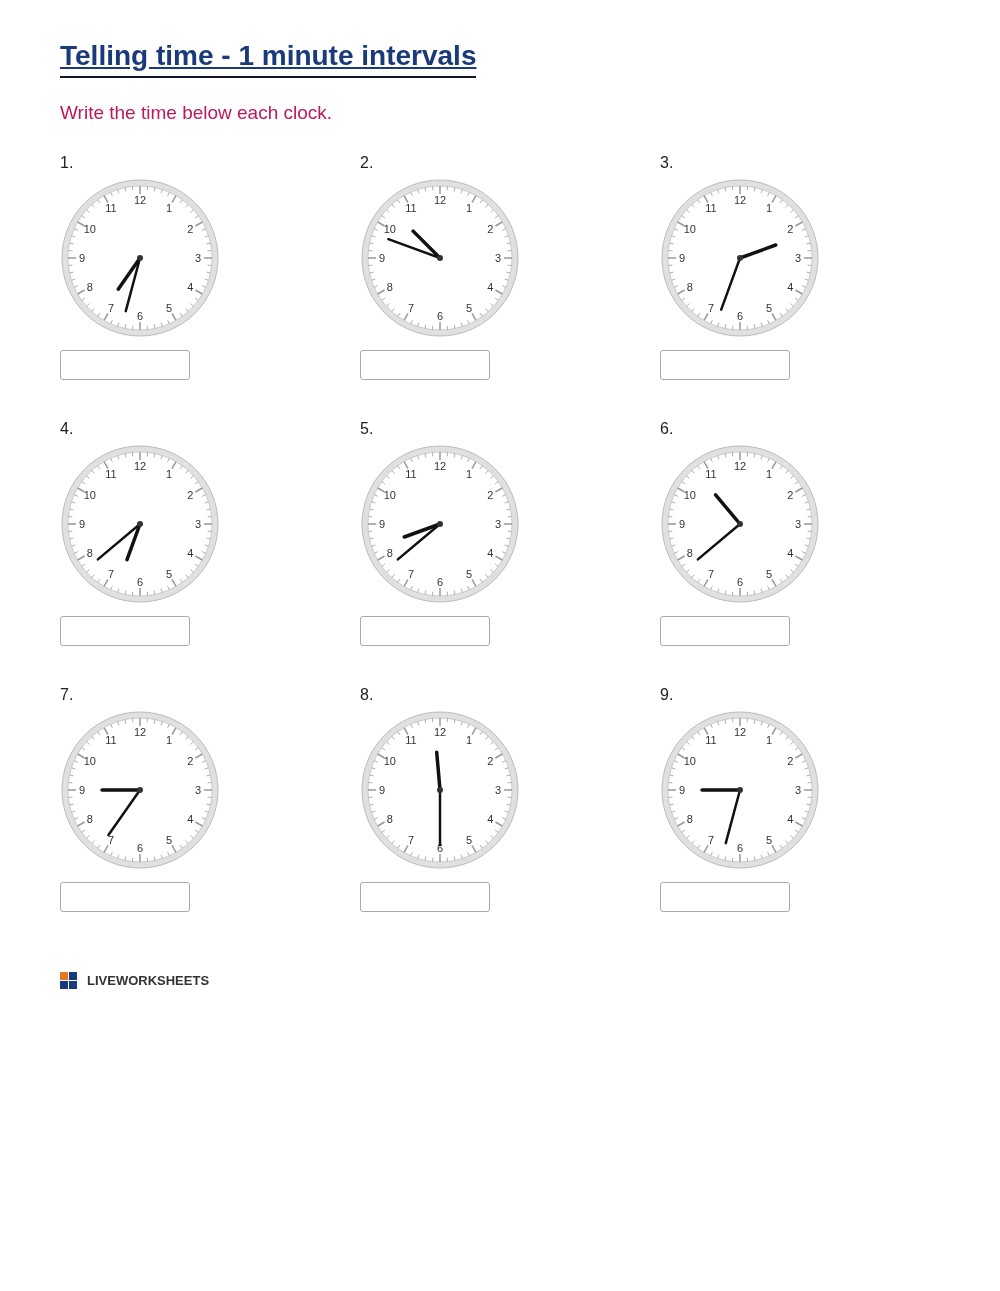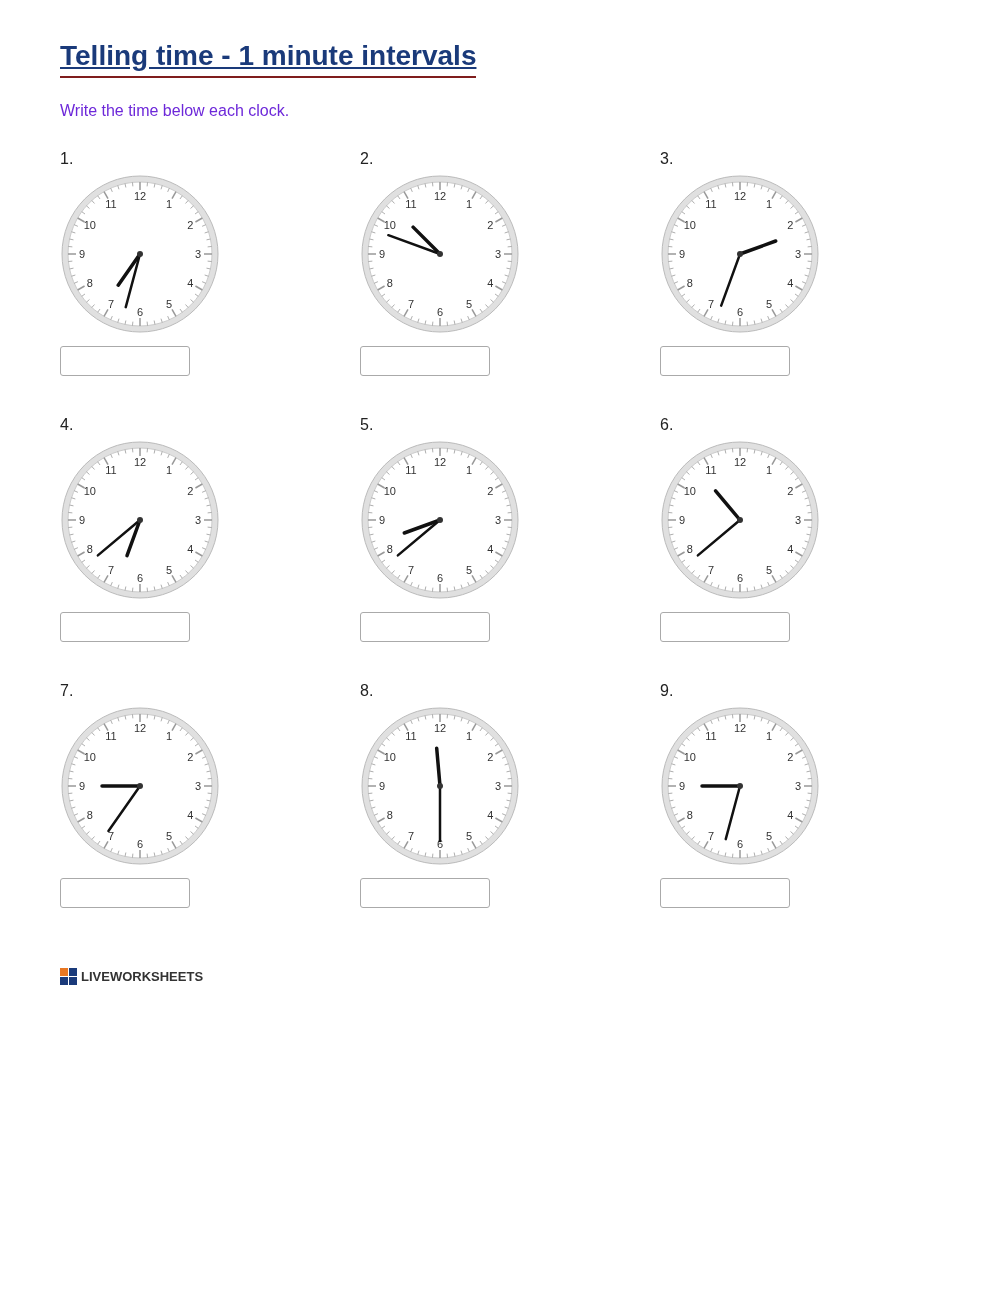--- a/index.html
+++ b/index.html
@@ -9,29 +9,29 @@
       width: 1000px;
       min-height: 1291px;
       padding: 40px 60px;
       color: #222;
     }
     h1 {
       font-size: 28px;
       font-weight: bold;
       color: #1a3a7a;
       text-decoration: underline;
-      border-bottom: 2px solid #7f1d1d;
+      border-bottom: 2px solid #0f172a;
       padding-bottom: 4px;
       margin-bottom: 24px;
       display: inline-block;
     }
     .instruction {
-      font-size: 16px;
+      font-size: 19px;
       margin-bottom: 30px;
-      color: #6d28d9;
+      color: #be185d;
     }
     .clocks-grid {
       display: grid;
       grid-template-columns: repeat(3, 1fr);
       gap: 40px 20px;
     }
     .clock-item {
       display: flex;
       flex-direction: column;
       align-items: flex-start;
@@ -61,21 +61,21 @@
       width: 130px;
       height: 30px;
       border: 1px solid #aaa;
       border-radius: 3px;
       background: #fff;
     }
     .footer {
       margin-top: 60px;
       display: flex;
       align-items: center;
-      gap: 0;
+      gap: 6px;
     }
     .footer-text {
       font-size: 13px;
       font-weight: bold;
       color: #333;
     }
     .logo-squares {
       display: grid;
       grid-template-columns: 1fr 1fr;
       gap: 1px;

